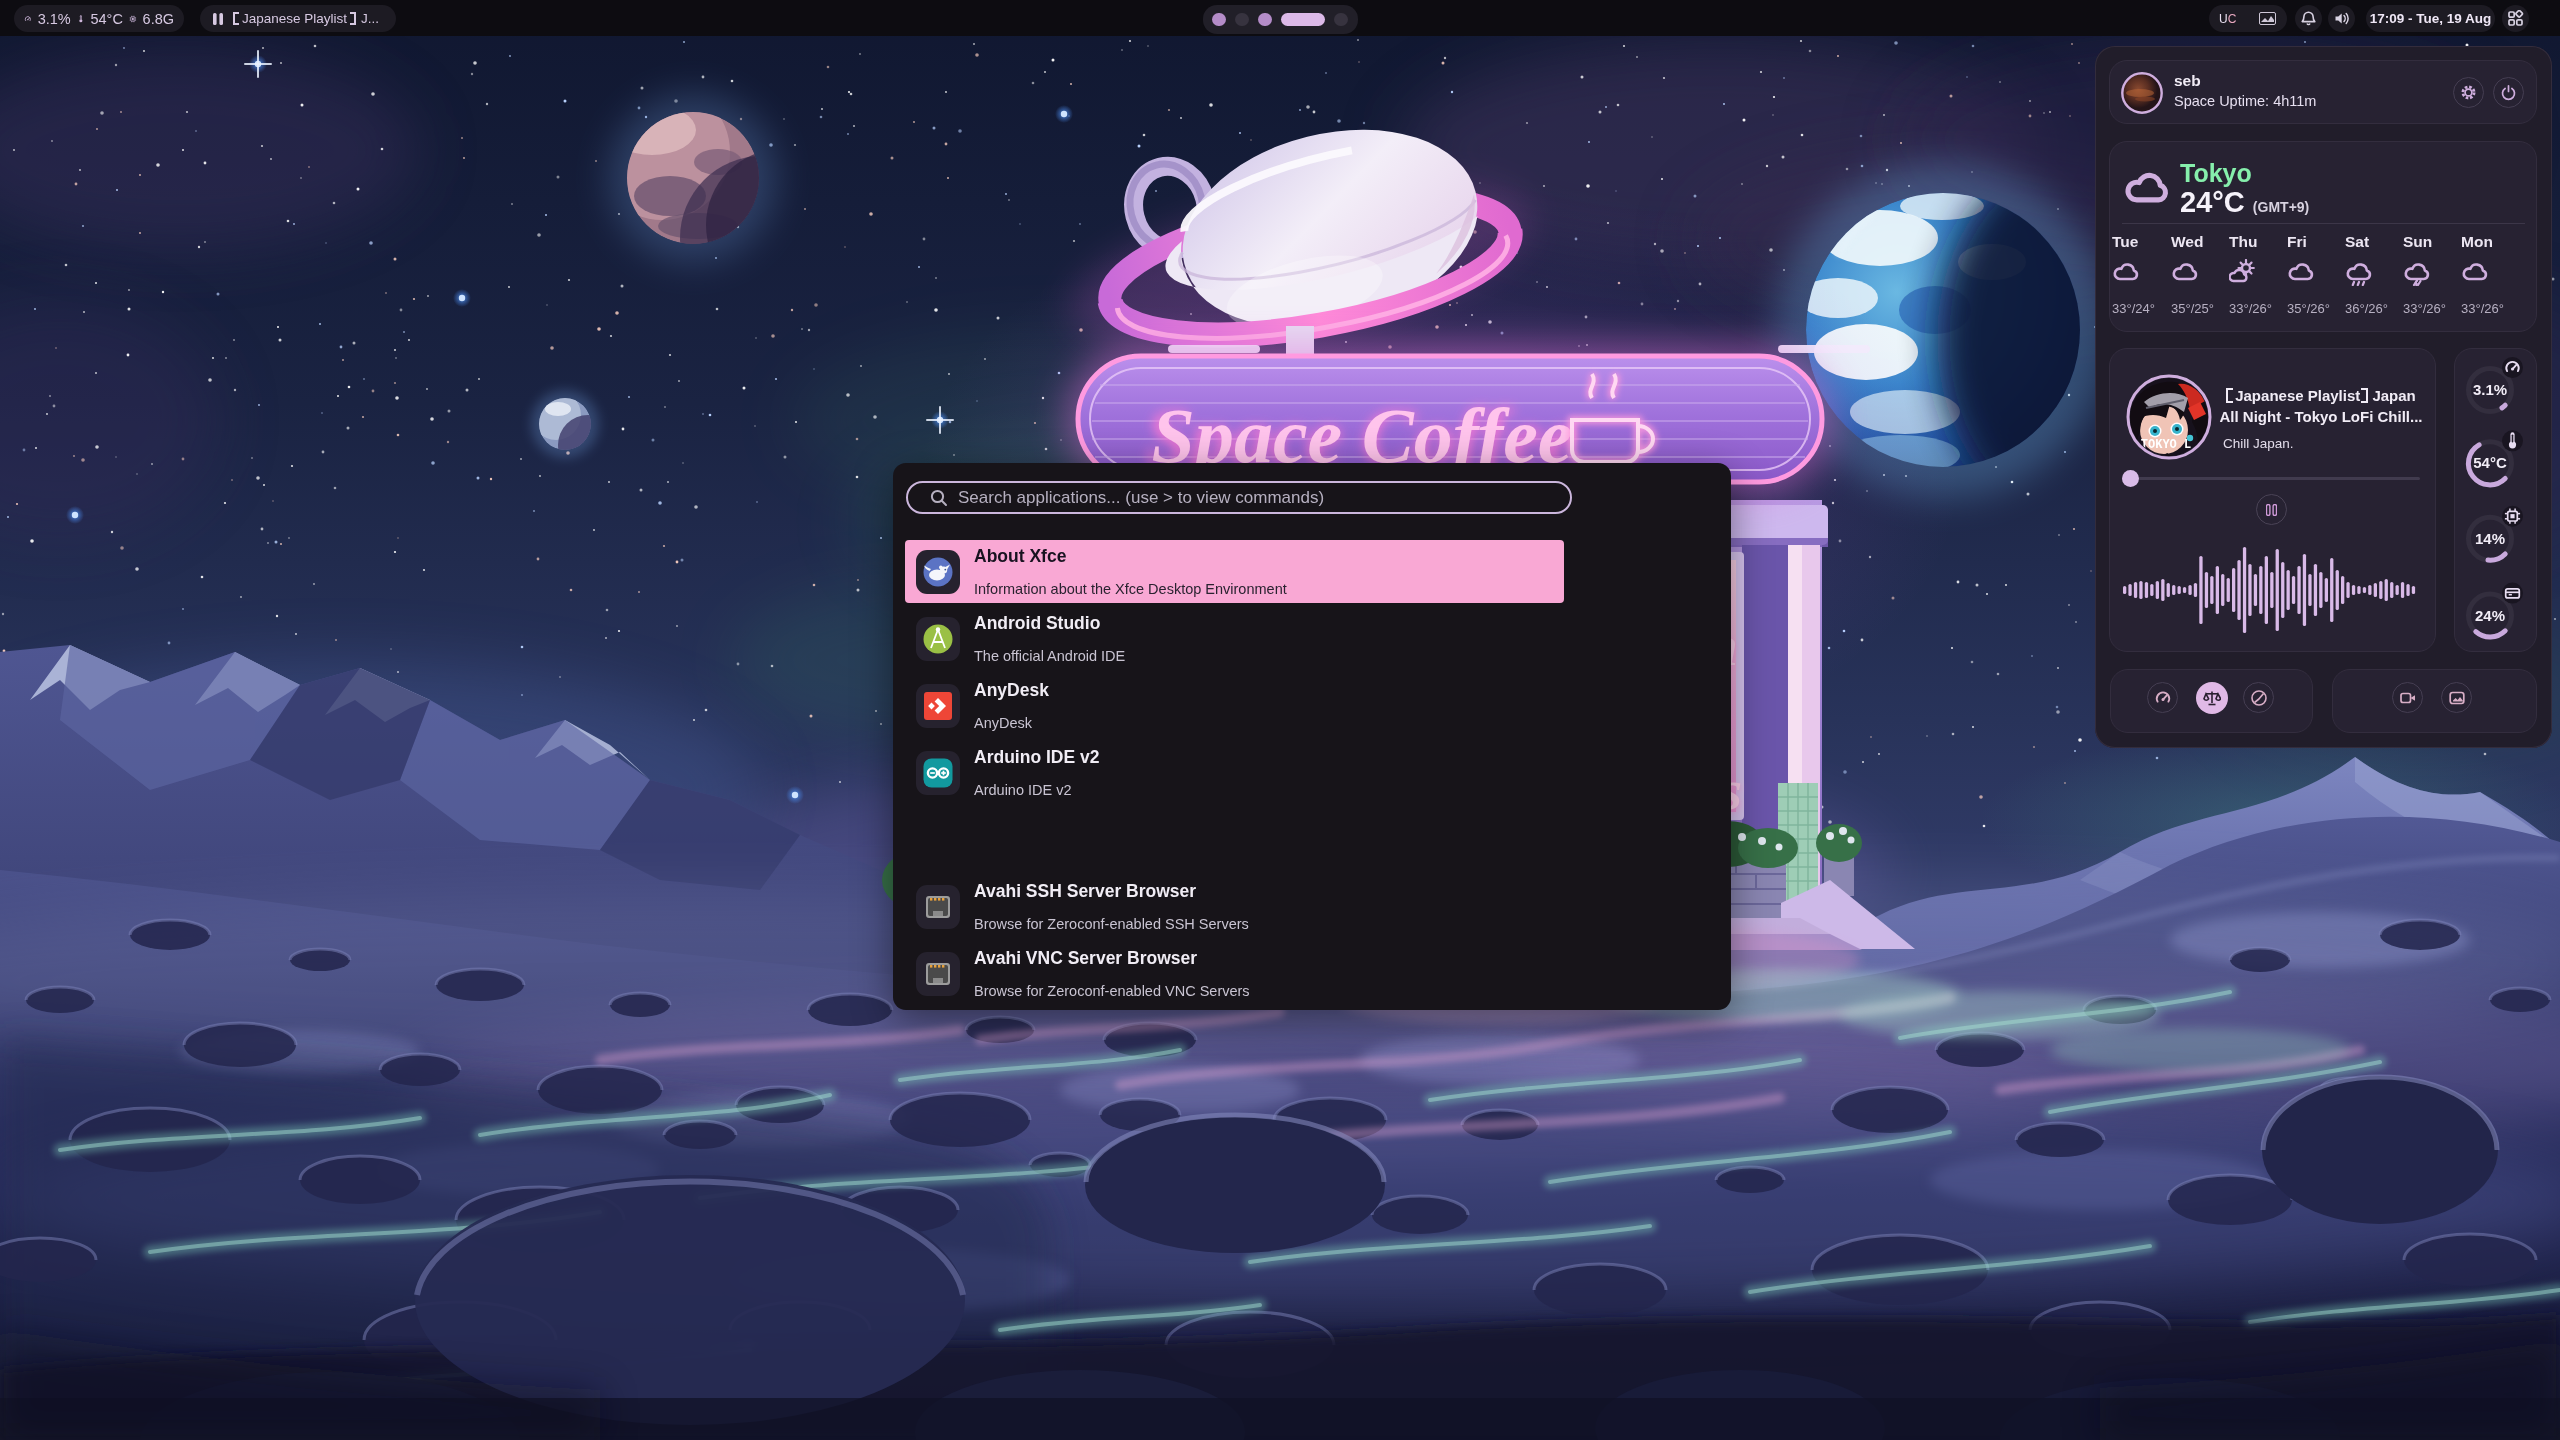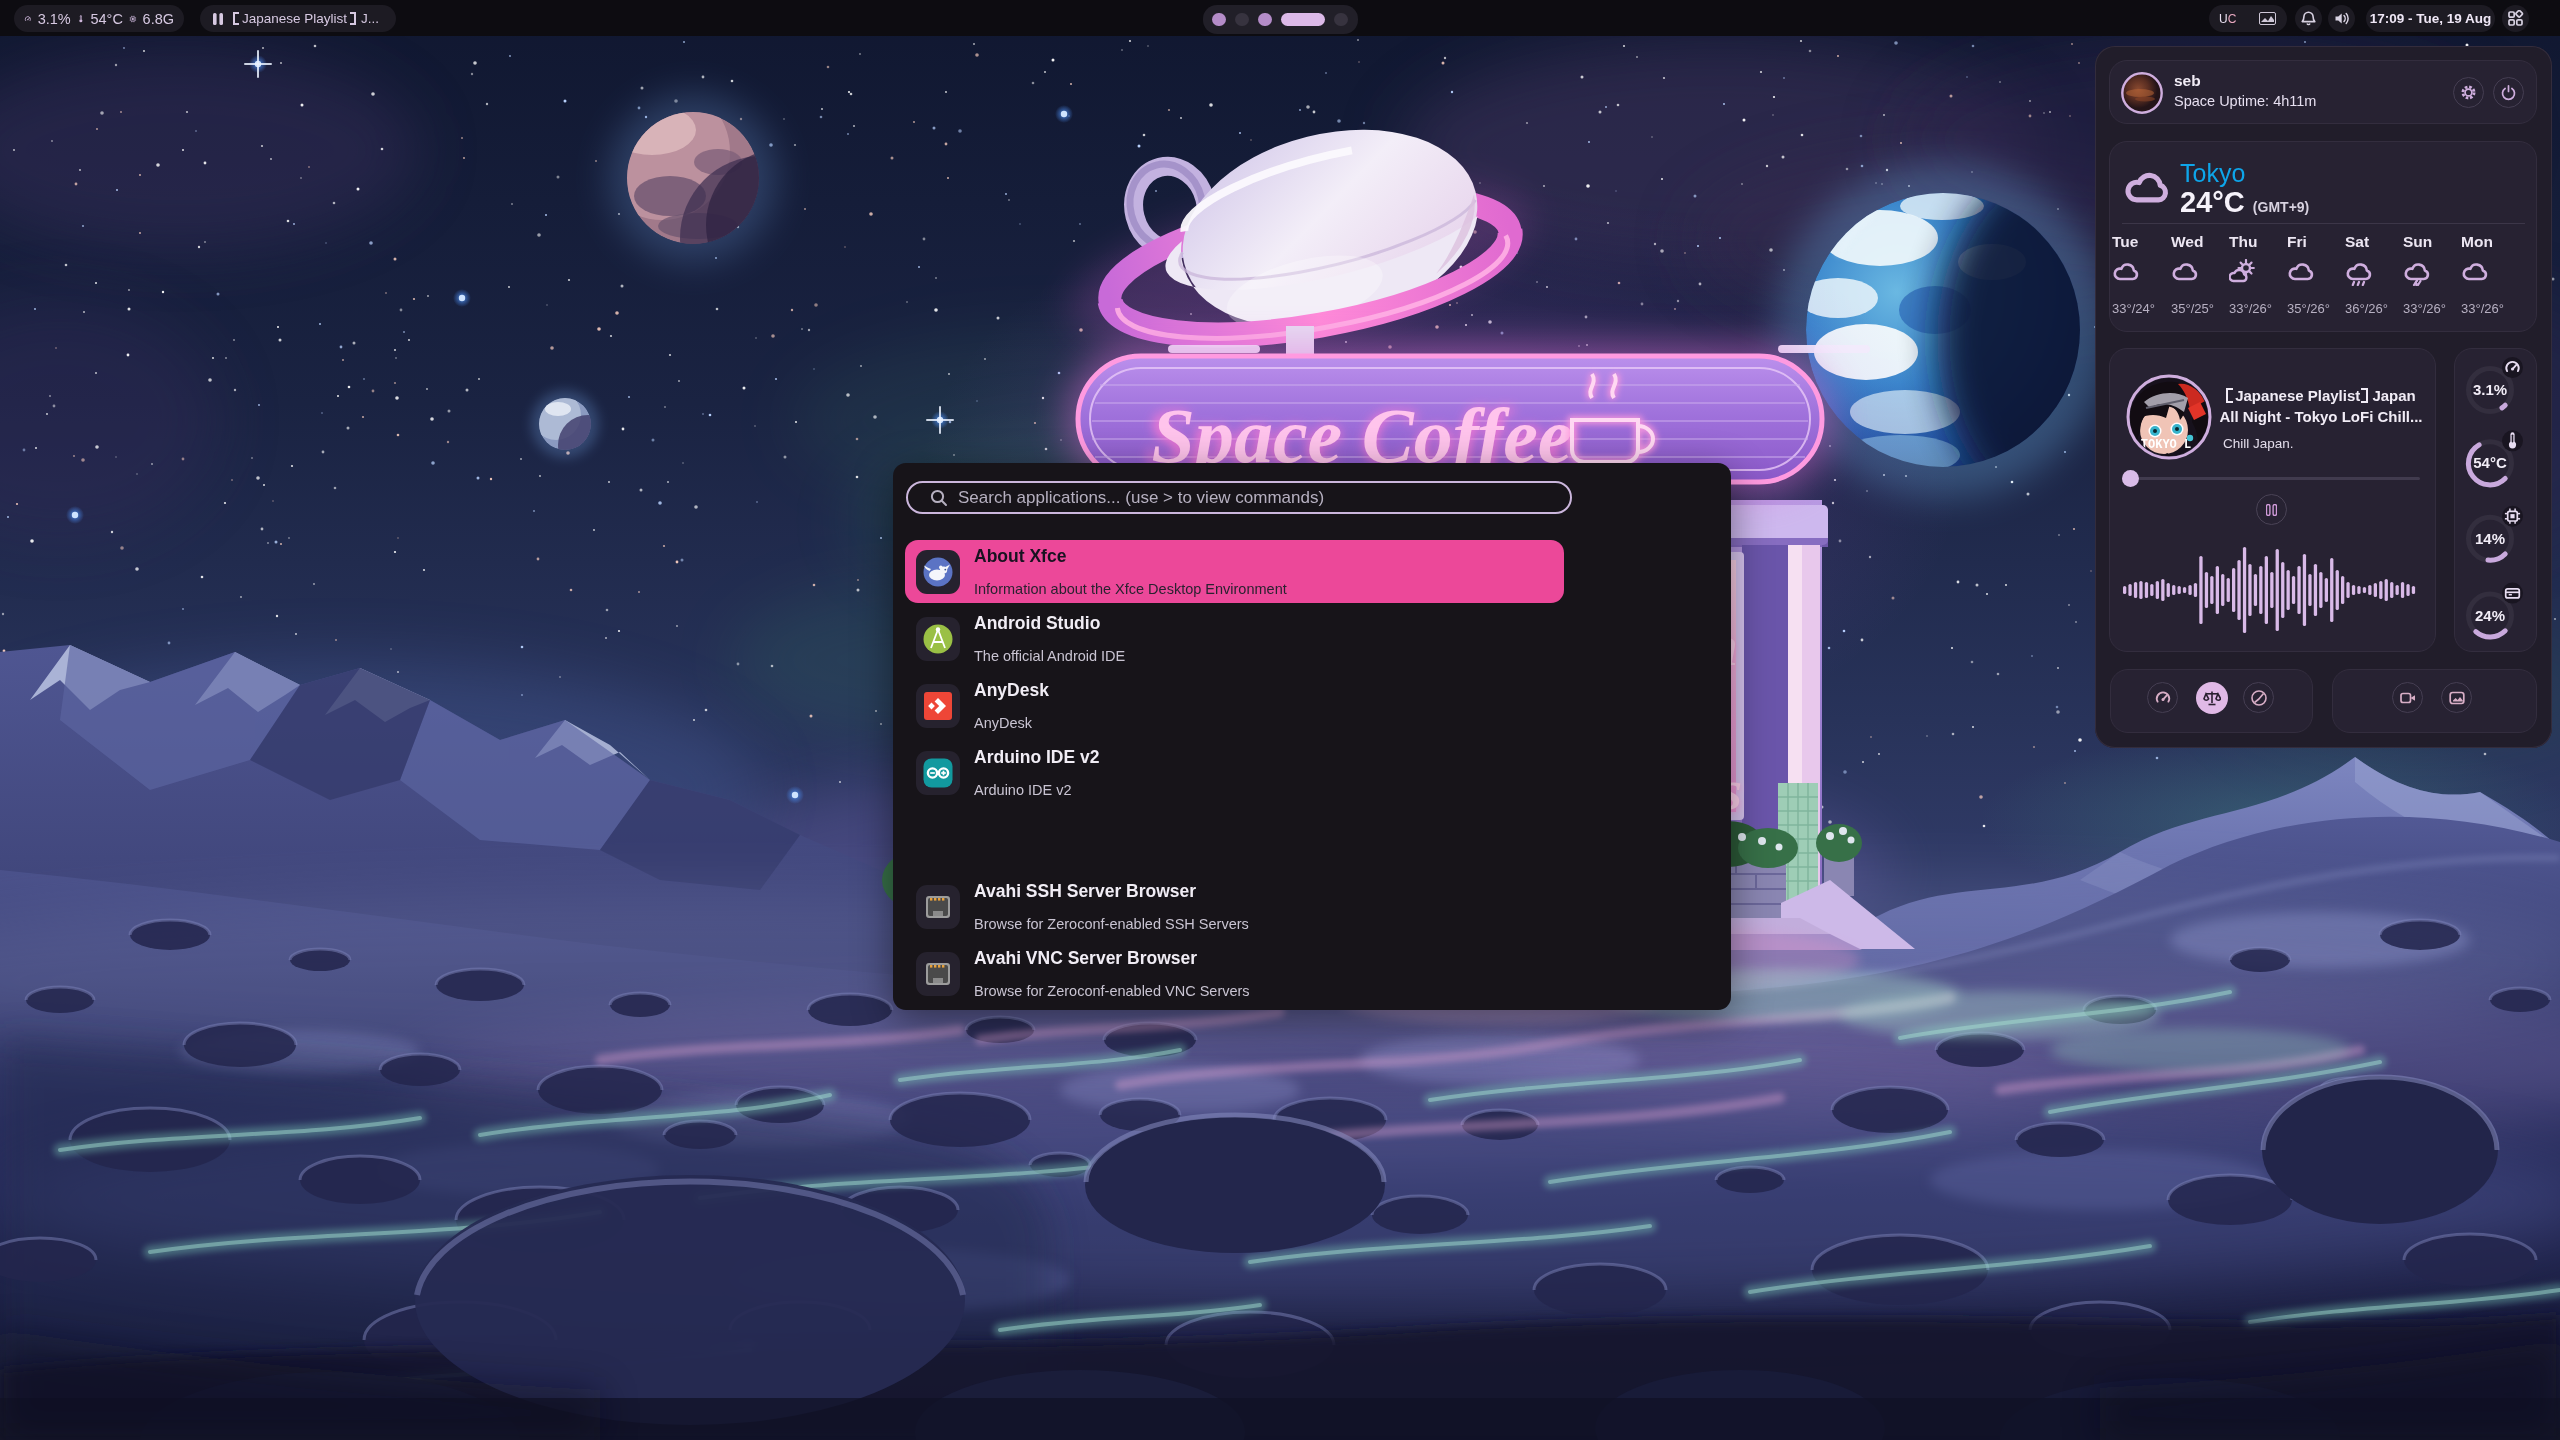--- a/index.html
+++ b/index.html
@@ -4,21 +4,21 @@
 html,body{width:2560px;height:1440px;overflow:hidden;background:#10182e;font-family:"Liberation Sans",sans-serif}
 #wall{position:absolute;left:0;top:0;z-index:0}
 
 #bar{position:absolute;left:0;top:0;width:2560px;height:36px;background:#0d0c11;z-index:10}
 .pill{position:absolute;top:5px;height:27px;background:#1d1b23;border-radius:14px;display:flex;align-items:center;color:#d7c9e2;font-size:14.5px;white-space:nowrap}
 .wsdot{border-radius:7px;height:13px}
 
 #laun{position:absolute;left:893px;top:463px;width:838px;height:547px;background:#171419;border-radius:13px;z-index:8;box-shadow:0 10px 40px rgba(0,0,0,.45)}
 #search{position:absolute;left:13px;top:18px;width:666px;height:33px;border:2px solid #cbb6dc;border-radius:17px;display:flex;align-items:center;color:#b6b0c0;font-size:17px}
 .row{position:absolute;left:12px;width:659px;height:63px;display:flex;align-items:center}
-.row.hl{background:#ec4899;border-radius:13px}
+.row.hl{background:#f9a8d4;border-radius:4px}
 .ric{margin-left:11px;flex:0 0 auto}
 .rtxt{margin-left:14px;display:flex;flex-direction:column;justify-content:center}
 .rt{font-size:17.5px;font-weight:bold;color:#f1edf5;line-height:1.25}
 .rs{font-size:14.5px;color:#c9c4d2;margin-top:13px}
 .row.hl .rt{color:#181220}
 .row.hl .rs{color:#2a2230}
 
 #side{position:absolute;left:2095px;top:46px;width:457px;height:702px;background:#211d2a;border-radius:20px;z-index:8;box-shadow:0 0 0 1px #332c3c inset}
 .card{position:absolute;background:#272232;border:1px solid #332d3e;border-radius:18px}
 #c-user{left:14px;top:14px;width:428px;height:64px}
@@ -1638,21 +1638,21 @@
           <path d="M5.1 4.5 a6 6 0 1 0 6.8 0" fill="none" stroke="#cfaede" stroke-width="1.7" stroke-linecap="round"></path>
           <line x1="8.5" y1="1.8" x2="8.5" y2="7.5" stroke="#cfaede" stroke-width="1.7" stroke-linecap="round"></line>
         </svg>
       </div>
  </div>
 
  <div class="card" id="c-wx">
   <svg style="position:absolute;left:12px;top:24px" width="50" height="44" viewBox="0 0 28 26">
         <path d="M8 20 a5.2 5.2 0 1 1 1.4-10.2 a6.4 6.4 0 0 1 12.4 1.6 a4.4 4.4 0 0 1 -1 8.6 z" fill="none" stroke="#cfaede" stroke-width="3.0" stroke-linejoin="round"></path>
       </svg>
-  <div style="position:absolute;left:70px;top:17px;font-size:25px;font-weight:normal;color:#0ea5e9">Tokyo</div>
+  <div style="position:absolute;left:70px;top:17px;font-size:25px;font-weight:bold;color:#86efac">Tokyo</div>
   <div style="position:absolute;left:70px;top:44px;font-size:29px;font-weight:bold;color:#f6f2fa">24°C <span style="font-size:14px;font-weight:bold;color:#d8d2e0">(GMT+9)</span></div>
   <div style="position:absolute;left:12px;top:81px;width:403px;height:1px;background:#3c3648"></div>
   <div class="fcol" style="left:2px">
         <div class="fday">Tue</div>
         <div class="fic"><svg width="28" height="27" viewBox="0 0 28 27" class="">
             <path d="M8 20 a5.2 5.2 0 1 1 1.4-10.2 a6.4 6.4 0 0 1 12.4 1.6 a4.4 4.4 0 0 1 -1 8.6 z" fill="none" stroke="#cfaede" stroke-width="2.6" stroke-linejoin="round"></path>
           </svg></div>
         <div class="ftmp">33°/24°</div>
       </div>
 <div class="fcol" style="left:61px">

